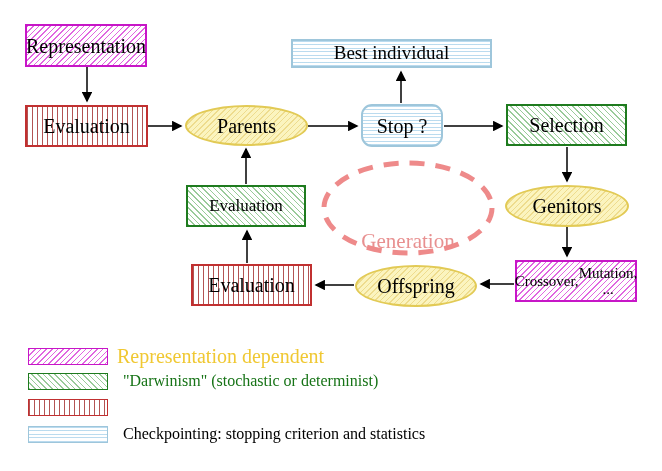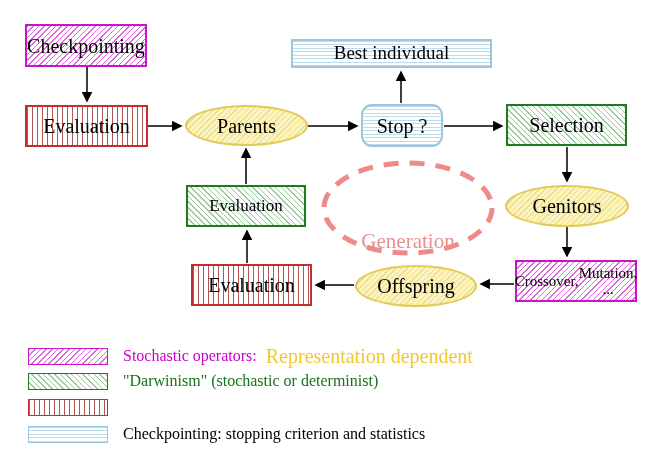--- a/index.html
+++ b/index.html
@@ -58,21 +58,21 @@
   .legend-swatch.stripe-red,.legend-swatch.stripe-cyan{border-width:1.5px;}
   .legend-text{margin-left:15px;font-size:16px;white-space:nowrap;}
   .legend-text2{margin-left:9px;font-size:20px;white-space:nowrap;}
   #legend-row-0{top:346px;} #legend-row-1{top:371px;}
   #legend-row-2{top:397px;} #legend-row-3{top:424px;}
 </style>
 </head>
 <body>
 
 <div class="node hatch-magenta" id="n-initialisation">
-  <span>Checkpointing</span>
+  <span>Representation</span>
 </div>
 
 <div class="node stripe-red" id="n-evaluation-top">
   <span>Evaluation</span>
 </div>
 
 <div class="node ellipse-yellow" id="n-parents">
   <span>Parents</span>
 </div>
 
@@ -130,21 +130,20 @@
     <line x1="567" y1="227" x2="567" y2="256" marker-end="url(#ah)"></line>
     <line x1="514" y1="284" x2="481" y2="284" marker-end="url(#ah)"></line>
     <line x1="354" y1="285" x2="316" y2="285" marker-end="url(#ah)"></line>
     <line x1="247" y1="263" x2="247" y2="231" marker-end="url(#ah)"></line>
     <line x1="246" y1="184" x2="246" y2="149" marker-end="url(#ah)"></line>
   </g>
 </svg>
 
 <div class="legend-row" id="legend-row-0">
   <div class="legend-swatch hatch-magenta"></div>
-  <span class="legend-text" style="color: rgb(204, 0, 204);">Stochastic operators:</span>
   <span class="legend-text2" style="color: rgb(240, 200, 50);">Representation dependent</span>
 </div>
 
 <div class="legend-row" id="legend-row-1">
   <div class="legend-swatch hatch-green"></div>
   <span class="legend-text" style="color: rgb(22, 115, 22);">"Darwinism" (stochastic or determinist)</span>
 </div>
 
 <div class="legend-row" id="legend-row-2">
   <div class="legend-swatch stripe-red"></div>

